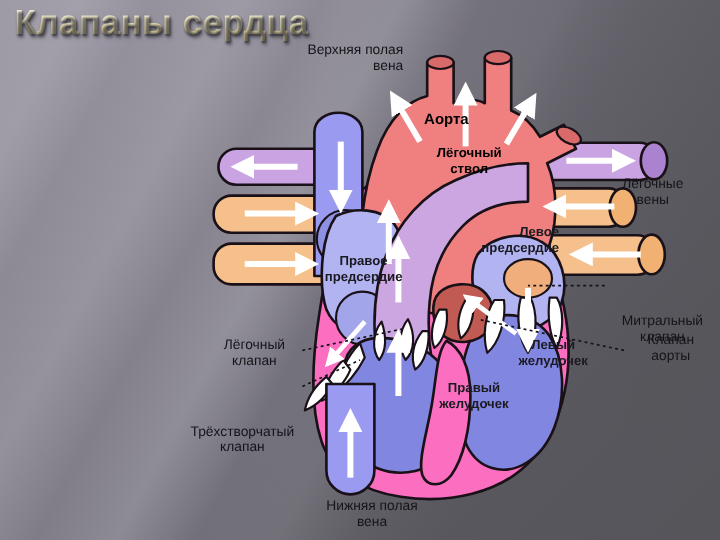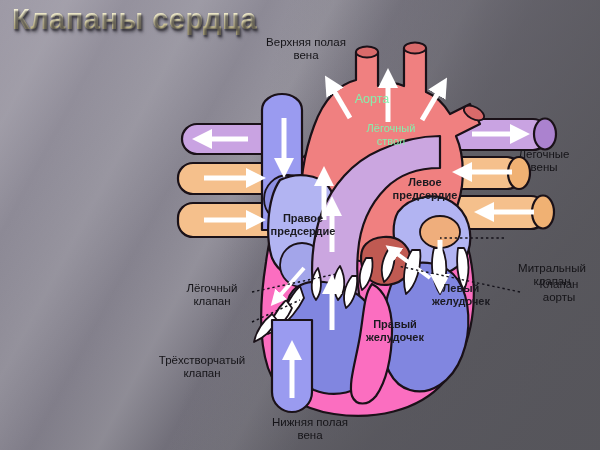--- a/index.html
+++ b/index.html
@@ -42,21 +42,21 @@
     text-shadow:1px 2px 2px rgba(40,38,45,0.65);
     filter:drop-shadow(1px 2px 1px rgba(40,38,45,0.5));
     white-space:nowrap;
   }
 
   
   .lbl{
     position:absolute;color:#151418;font-size:11.5px;line-height:13px;
     text-align:center;white-space:pre-line;font-weight:normal;
   }
-  .lbl.inner{font-size:11px;font-weight:normal;color:#86efac;}
+  .lbl.inner{font-size:11px;font-weight:bold;color:#000000;}
   .lbl.innerlight{font-size:11px;font-weight:bold;color:#1b1a20;}
 
   svg.diagram{position:absolute;left:0;top:0;width:600px;height:450px;}
 </style>
 </head>
 <body>
 
 <div id="stage">
 
   <div class="bg-base"></div>
@@ -258,32 +258,32 @@
     </g>
 
     <g>
       <path class="lead" d="M504,238 L440,238"></path>
       <path class="lead" d="M520,292 L398,266"></path>
       <path class="lead" d="M252,292 L336,274"></path>
       <path class="lead" d="M252,322 L300,300"></path>
     </g>
   </svg>
 
-  <div class="lbl" style="left:248px;top:36px;width:116px;">Верхняя полая
+  <div class="lbl" style="left:220px;top:36px;width:116px;text-align:right;">Верхняя полая
 вена</div>
   <div class="lbl inner" style="left:340px;top:93px;width:64px;font-size:12.5px;">Аорта</div>
   <div class="lbl inner" style="left:348px;top:122px;width:86px;">Лёгочный
 ствол</div>
   <div class="lbl" style="left:498px;top:148px;width:92px;">Лёгочные
 вены</div>
   <div class="lbl" style="left:504px;top:222px;width:96px;margin-top:40px;">Митральный
 клапан</div>
   <div class="lbl" style="left:520px;top:278px;width:78px;">Клапан
 аорты</div>
-  <div class="lbl innerlight" style="left:384px;top:176px;width:82px;">Левое
+  <div class="lbl innerlight" style="left:384px;top:188px;width:82px;text-align:right;">Левое
 предсердие</div>
   <div class="lbl innerlight" style="left:258px;top:212px;width:90px;">Правое
 предсердие</div>
   <div class="lbl innerlight" style="left:420px;top:282px;width:82px;">Левый
 желудочек</div>
   <div class="lbl innerlight" style="left:314px;top:318px;width:90px;padding-left:36px;">Правый
 желудочек</div>
   <div class="lbl" style="left:172px;top:282px;width:80px;">Лёгочный
 клапан</div>
   <div class="lbl" style="left:146px;top:314px;width:112px;margin-top:40px;">Трёхстворчатый

